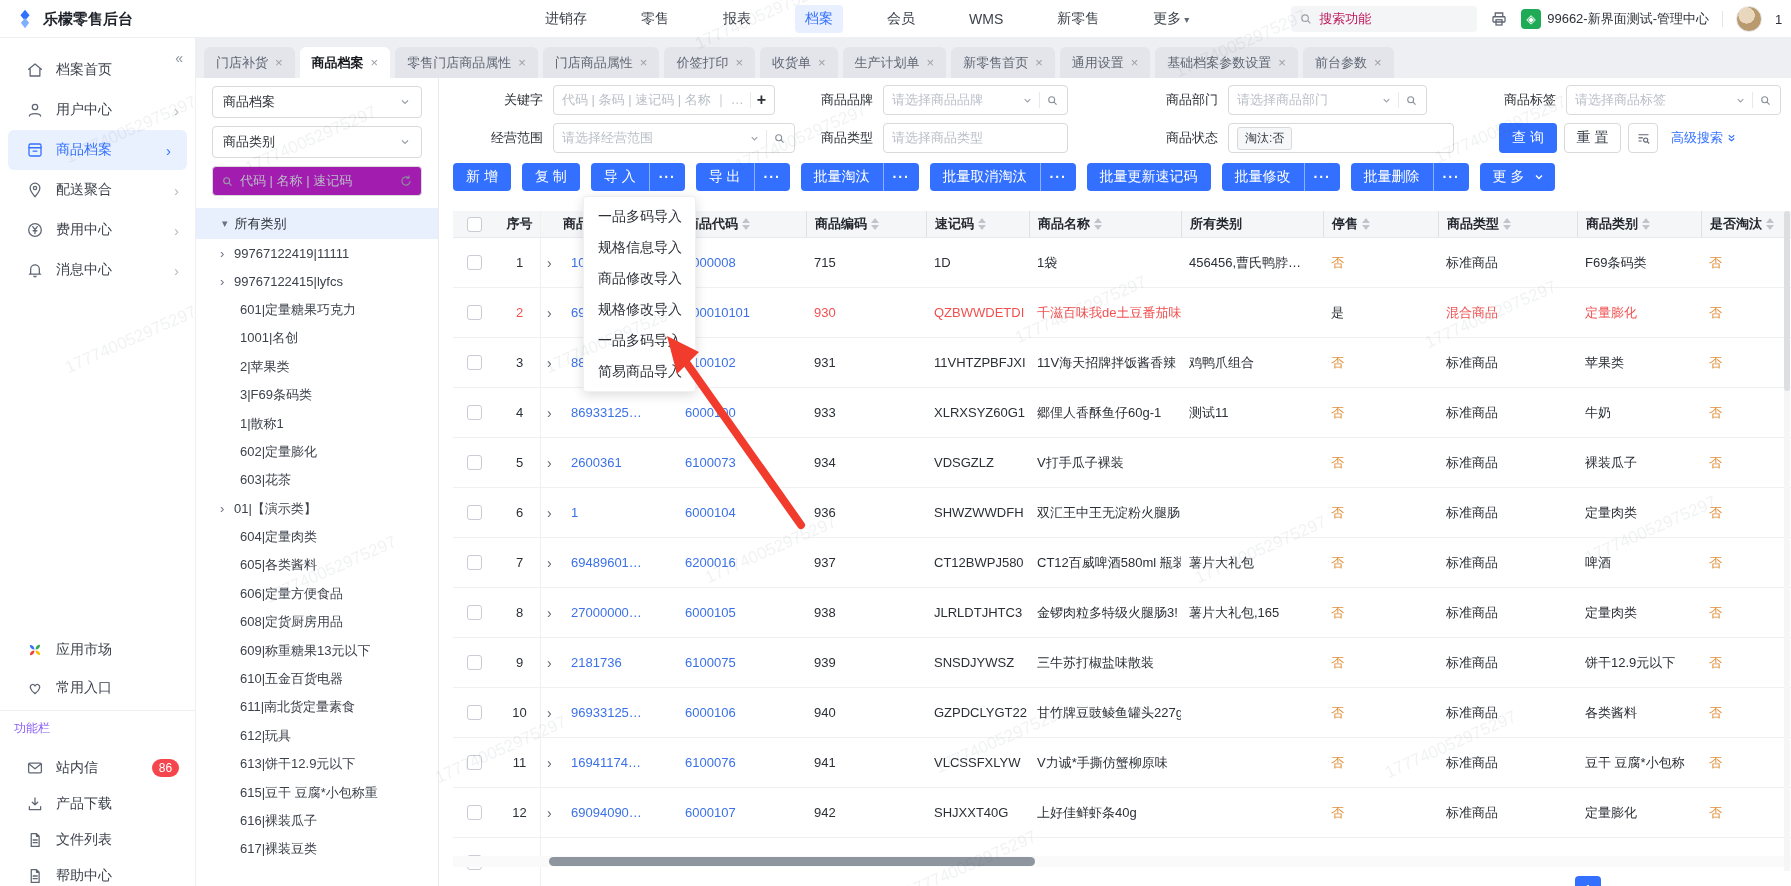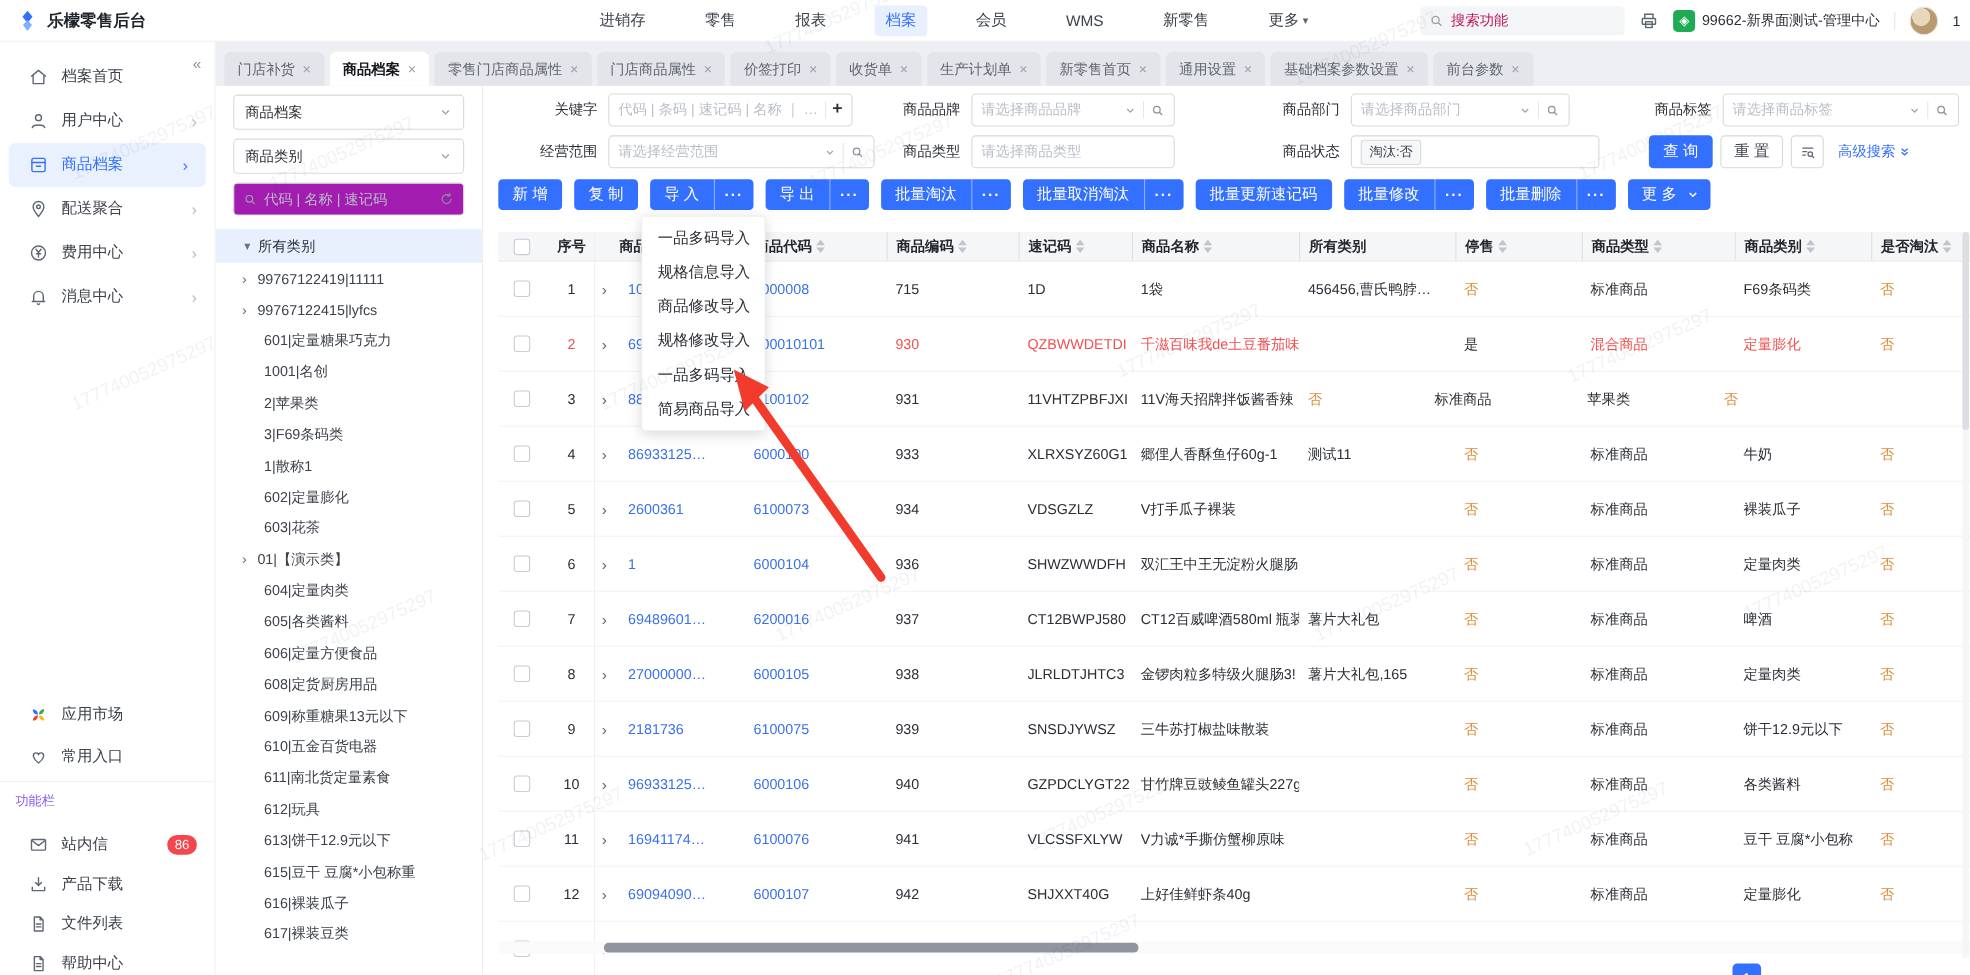--- a/index.html
+++ b/index.html
@@ -899,20 +899,23 @@
           </div>
           <div class="cell c-bm">
             <span class="rdc">931</span>
           </div>
           <div class="cell c-sjm">
             <span class="rdc">11VHTZPBFJXI</span>
           </div>
           <div class="cell c-name">
             <span class="rdc">11V海天招牌拌饭酱香辣</span>
           </div>
+          <div class="cell c-rel">
+            <span>鸡鸭爪组合</span>
+          </div>
           <div class="cell c-stop">
             <span class="c-orange rdc">否</span>
           </div>
           <div class="cell c-type">
             <span class="rdc">标准商品</span>
           </div>
           <div class="cell c-cat">
             <span class="rdc">苹果类</span>
           </div>
           <div class="cell c-out">

